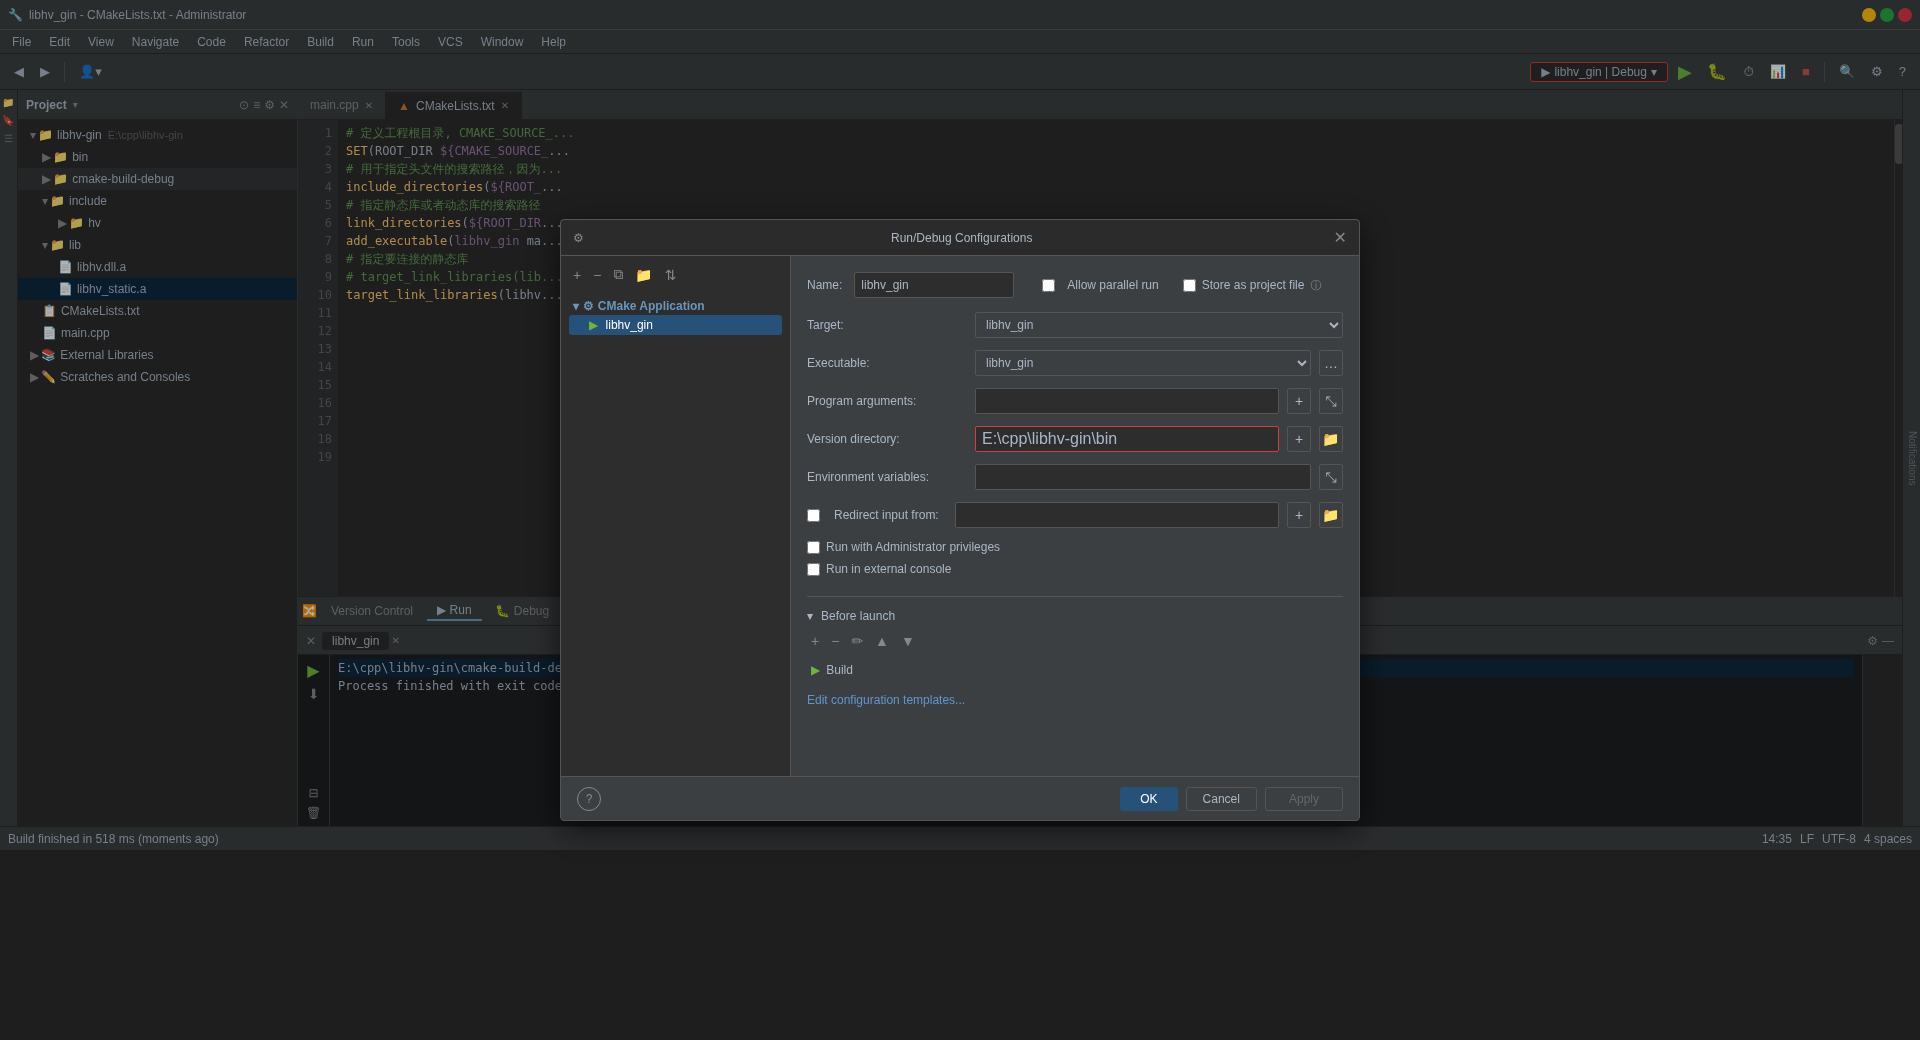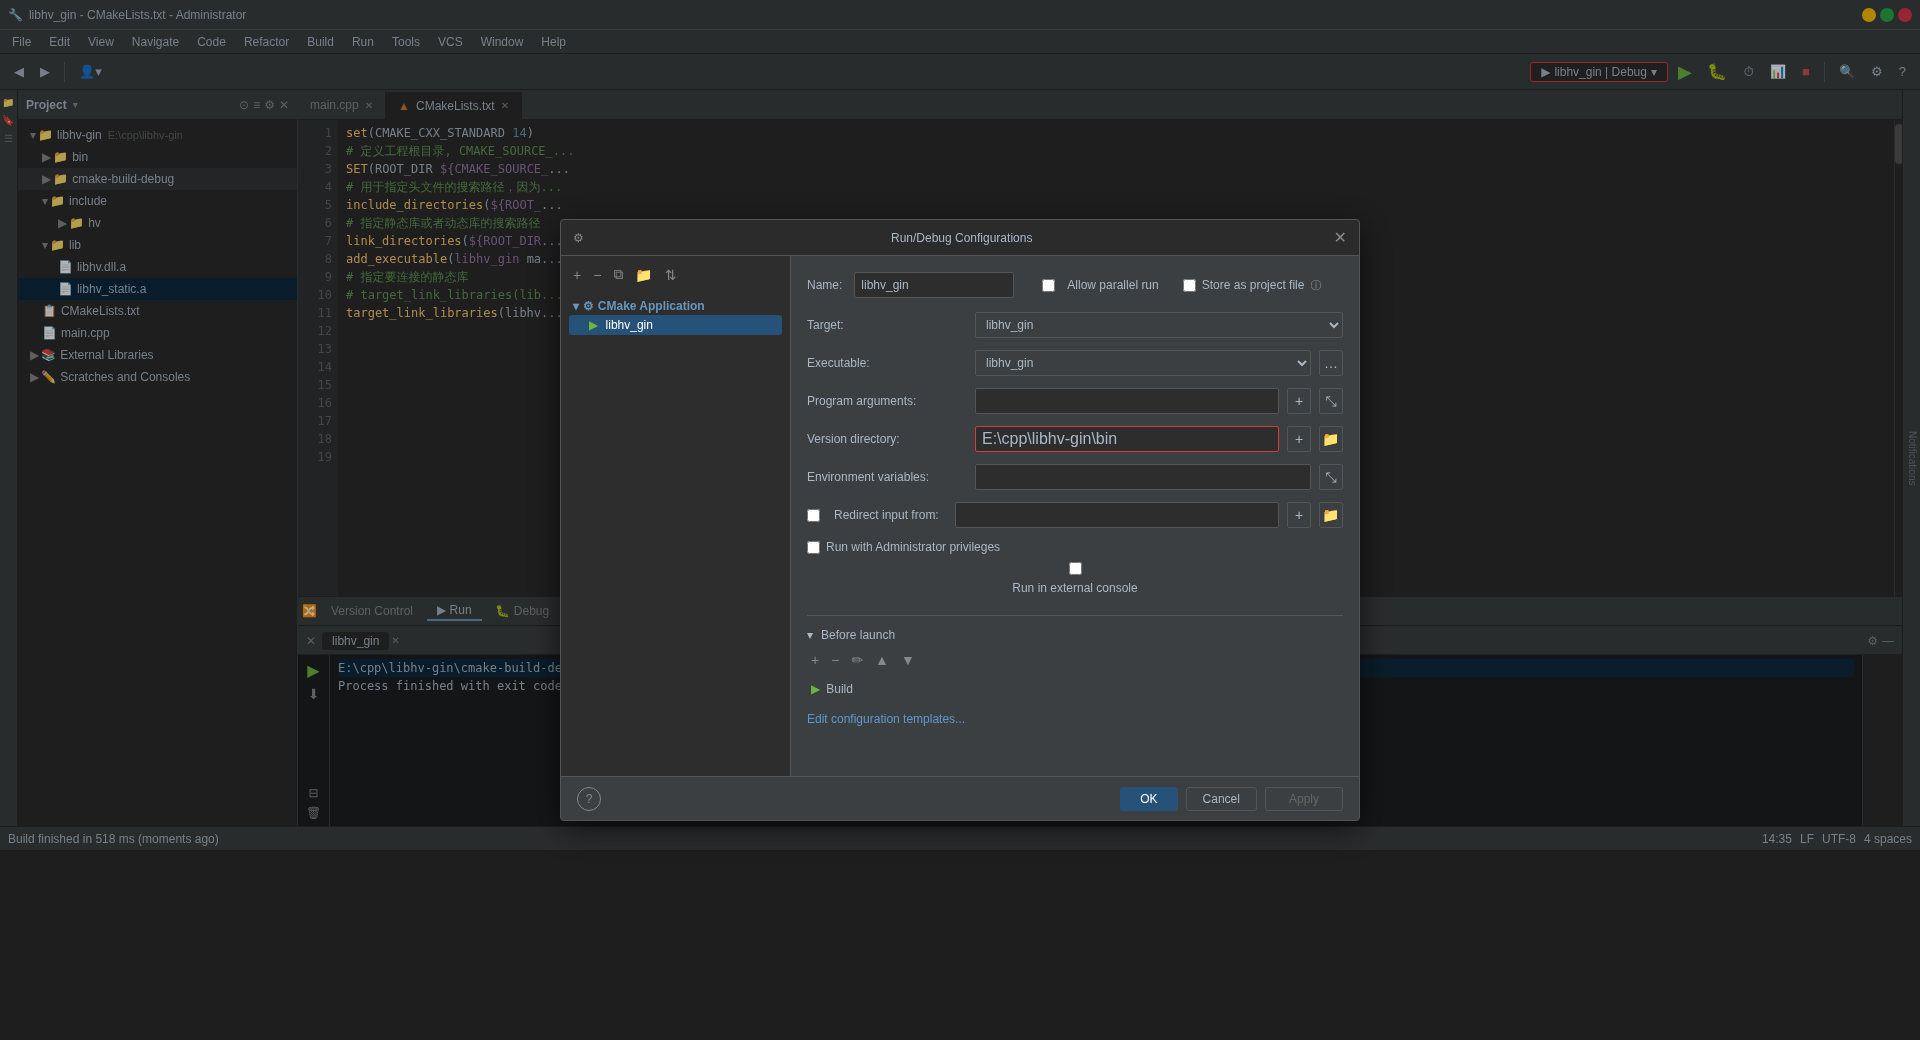--- a/index.html
+++ b/index.html
@@ -322,21 +322,20 @@
           <div>13</div>
           <div>14</div>
           <div>15</div>
         <div>16</div>
           <div>17</div>
           <div>18</div>
           <div>19</div>
       </div>
       <div id="code-area">
         <div class="code-line"></div>
-        <div class="code-line"><span class="fn">set</span><span class="normal">(CMAKE_CXX_STANDARD </span><span class="num">14</span><span class="normal">)</span></div>
         <div class="code-line"></div>
         <div class="code-line"><span class="comment"># 定义工程根目录, CMAKE_SOURCE_...</span></div>
         <div class="code-line"><span class="fn">SET</span><span class="normal">(ROOT_DIR </span><span class="var">${CMAKE_SOURCE_</span><span class="normal">...</span></div>
         <div class="code-line"></div>
         <div class="code-line"><span class="comment"># 用于指定头文件的搜索路径，因为...</span></div>
         <div class="code-line"><span class="fn">include_directories</span><span class="normal">(</span><span class="var">${ROOT_</span><span class="normal">...</span></div>
         <div class="code-line"><span class="comment"># 指定静态库或者动态库的搜索路径</span></div>
         <div class="code-line"><span class="fn">link_directories</span><span class="normal">(</span><span class="var">${ROOT_DIR</span><span class="normal">...</span></div>
         <div class="code-line"></div>
         <div class="code-line"><span class="fn">add_executable</span><span class="normal">(</span><span class="var">libhv_gin</span><span class="normal"> ma...</span></div>
@@ -514,21 +513,21 @@
           <button class="inline-btn">📁</button>
         </div>
 
         
         <div class="form-checkbox" style="margin-bottom:8px;">
           <input type="checkbox" style="width: 13px; height: 13px;">
           <span>Run with Administrator privileges</span>
         </div>
 
         
-        <div class="form-checkbox" style="margin-bottom:20px;flex-direction:column;">
+        <div class="form-checkbox" style="margin-bottom:20px;">
           <input type="checkbox" style="width: 13px; height: 13px;">
           <span>Run in external console</span>
         </div>
 
         <hr class="section-divider">
 
         
         <div class="before-launch-header">
           <span>▾</span>
           <span>Before launch</span>

